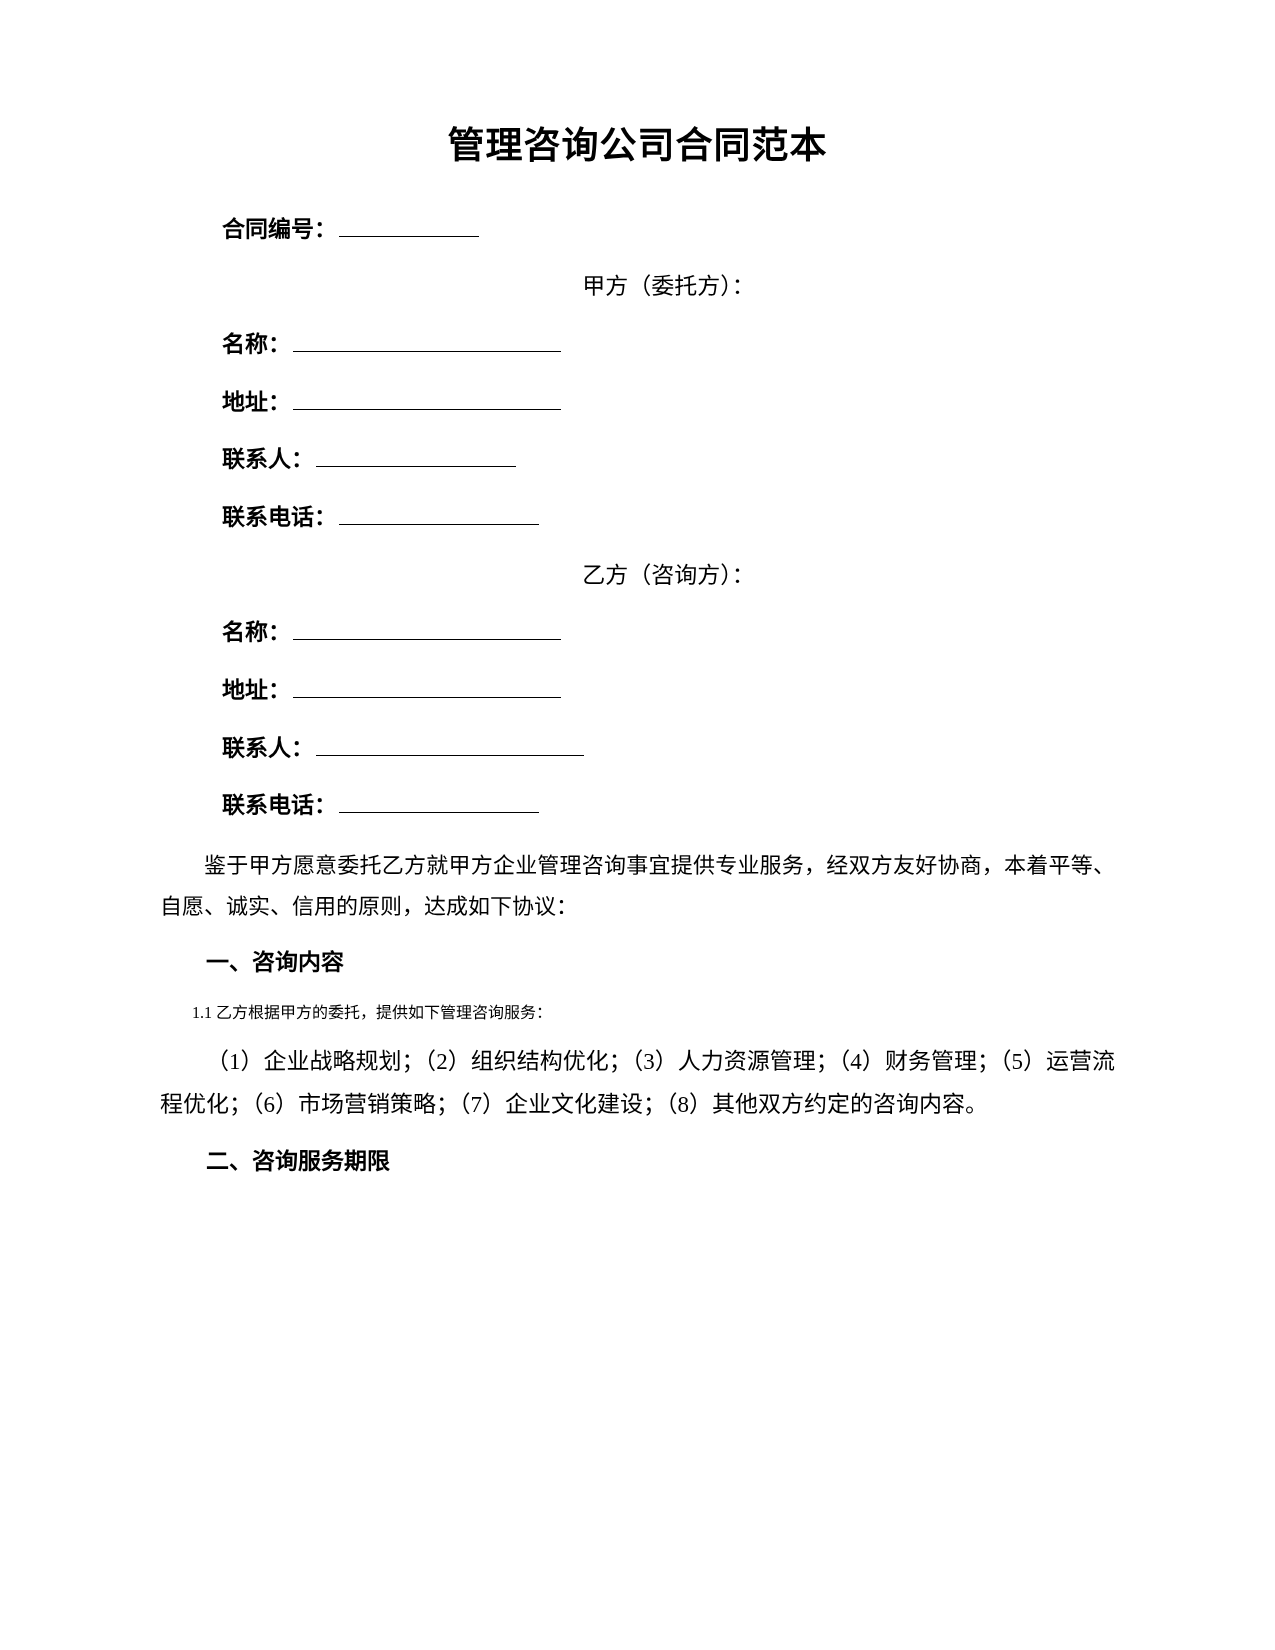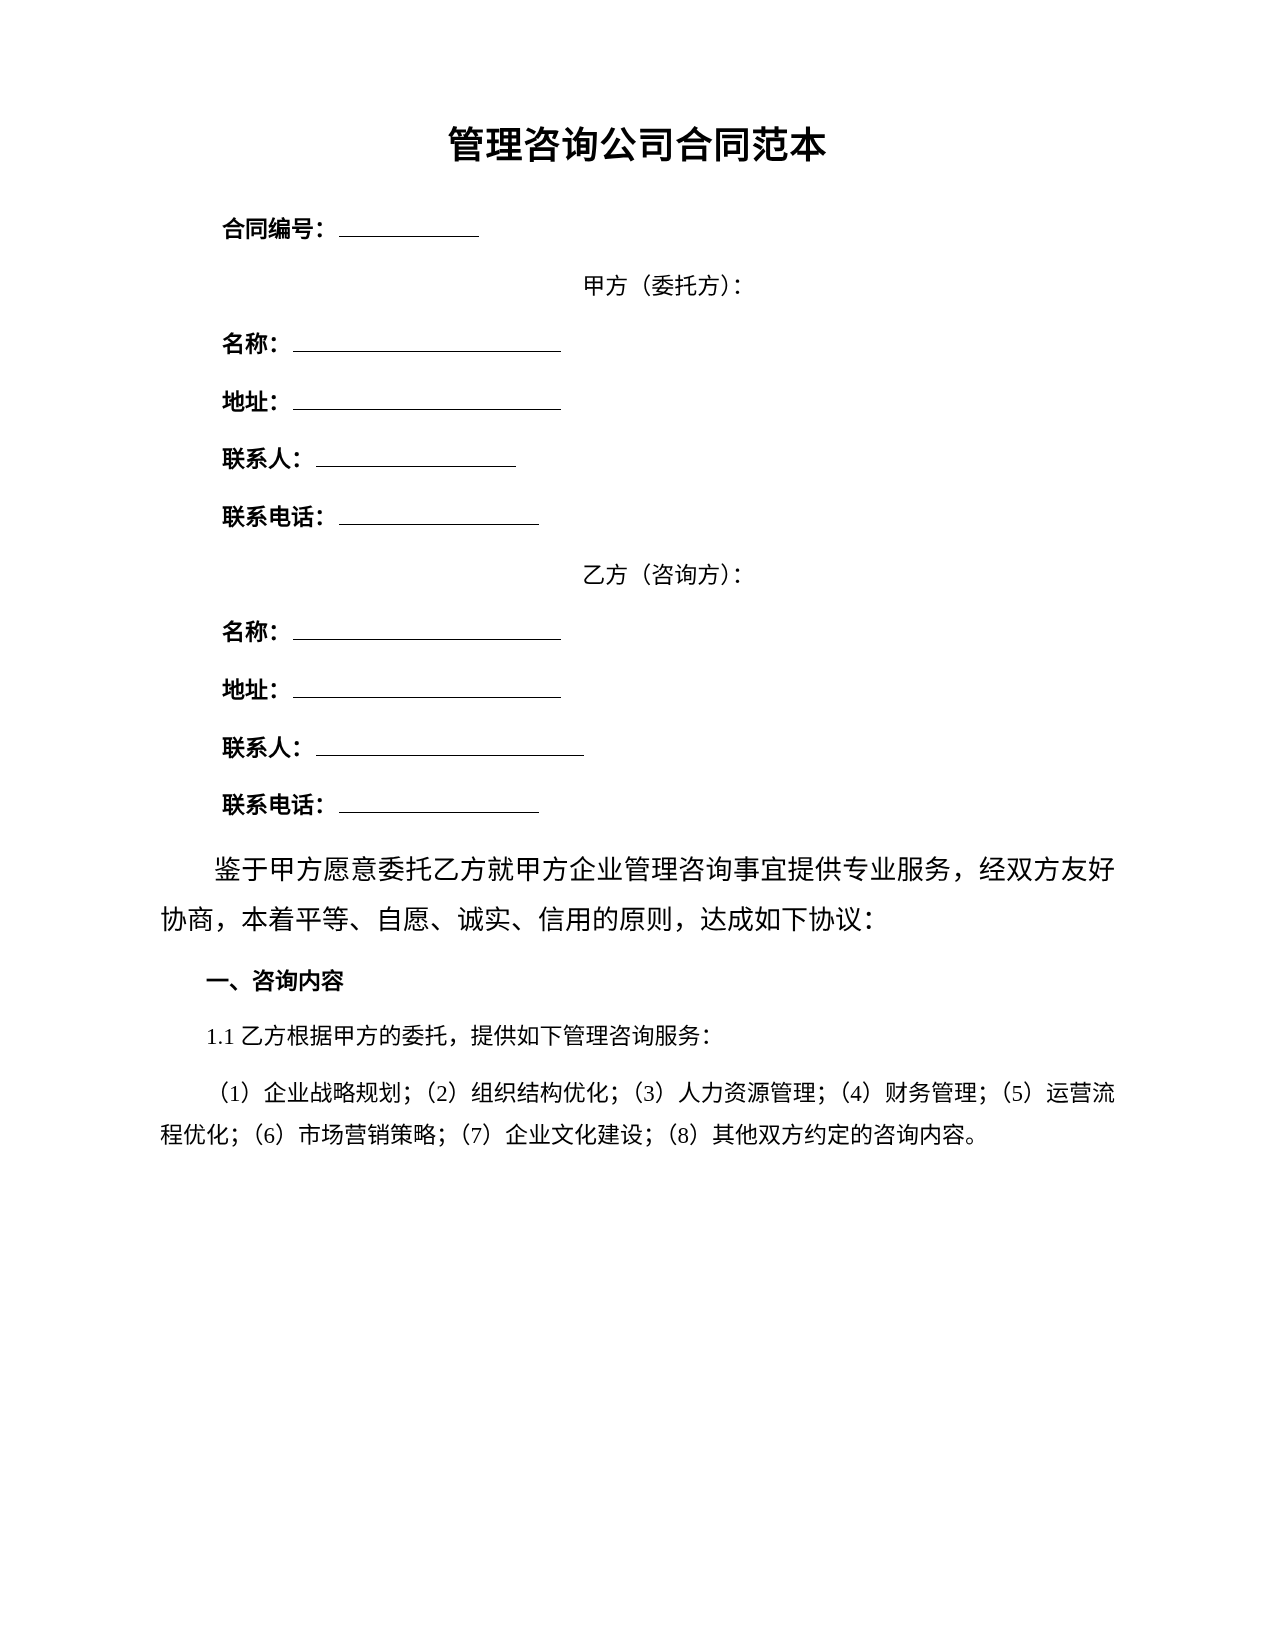--- a/index.html
+++ b/index.html
@@ -54,36 +54,36 @@
   .blank.w-md { width: 200px; }
   .blank.w-lg { width: 268px; }
   .party-heading {
     font-size: 23px;
     line-height: 1.55;
     margin: 0 0 22px 0;
     padding-left: 62px;
     text-align: center;
   }
   p.body-text {
-    font-size: 27px;
+    font-size: 22px;
     line-height: 1.85;
     margin: 0 0 14px 0;
     text-indent: 2em;
     text-align: justify;
   }
   p.section-heading {
     font-family: Liberation Sans, sans-serif;
     font-size: 23px;
     font-weight: bold;
     line-height: 1.85;
     margin: 0 0 14px 0;
     text-indent: 2em;
   }
   p.clause {
-    font-size: 23px;
+    font-size: 16px;
     line-height: 1.85;
     margin: 0 0 14px 0;
     text-indent: 2em;
     text-align: justify;
   }
   p.clause-cont {
     font-size: 23px;
     line-height: 1.85;
     margin: 0 0 14px 0;
     text-indent: 2em;
@@ -130,14 +130,15 @@
   <div class="field-line">
     <span class="field-label">联系电话：</span><span class="blank w-md"></span>
   </div>
 
   <p class="body-text">鉴于甲方愿意委托乙方就甲方企业管理咨询事宜提供专业服务，经双方友好协商，本着平等、自愿、诚实、信用的原则，达成如下协议：</p>
 
   <p class="section-heading">一、咨询内容</p>
   <p class="clause">1.1 乙方根据甲方的委托，提供如下管理咨询服务：</p>
   <p class="clause-cont">（1）企业战略规划；（2）组织结构优化；（3）人力资源管理；（4）财务管理；（5）运营流程优化；（6）市场营销策略；（7）企业文化建设；（8）其他双方约定的咨询内容。</p>
 
+  <p class="section-heading">二、咨询服务期限</p>
 
 </div>
 
 </body></html>

